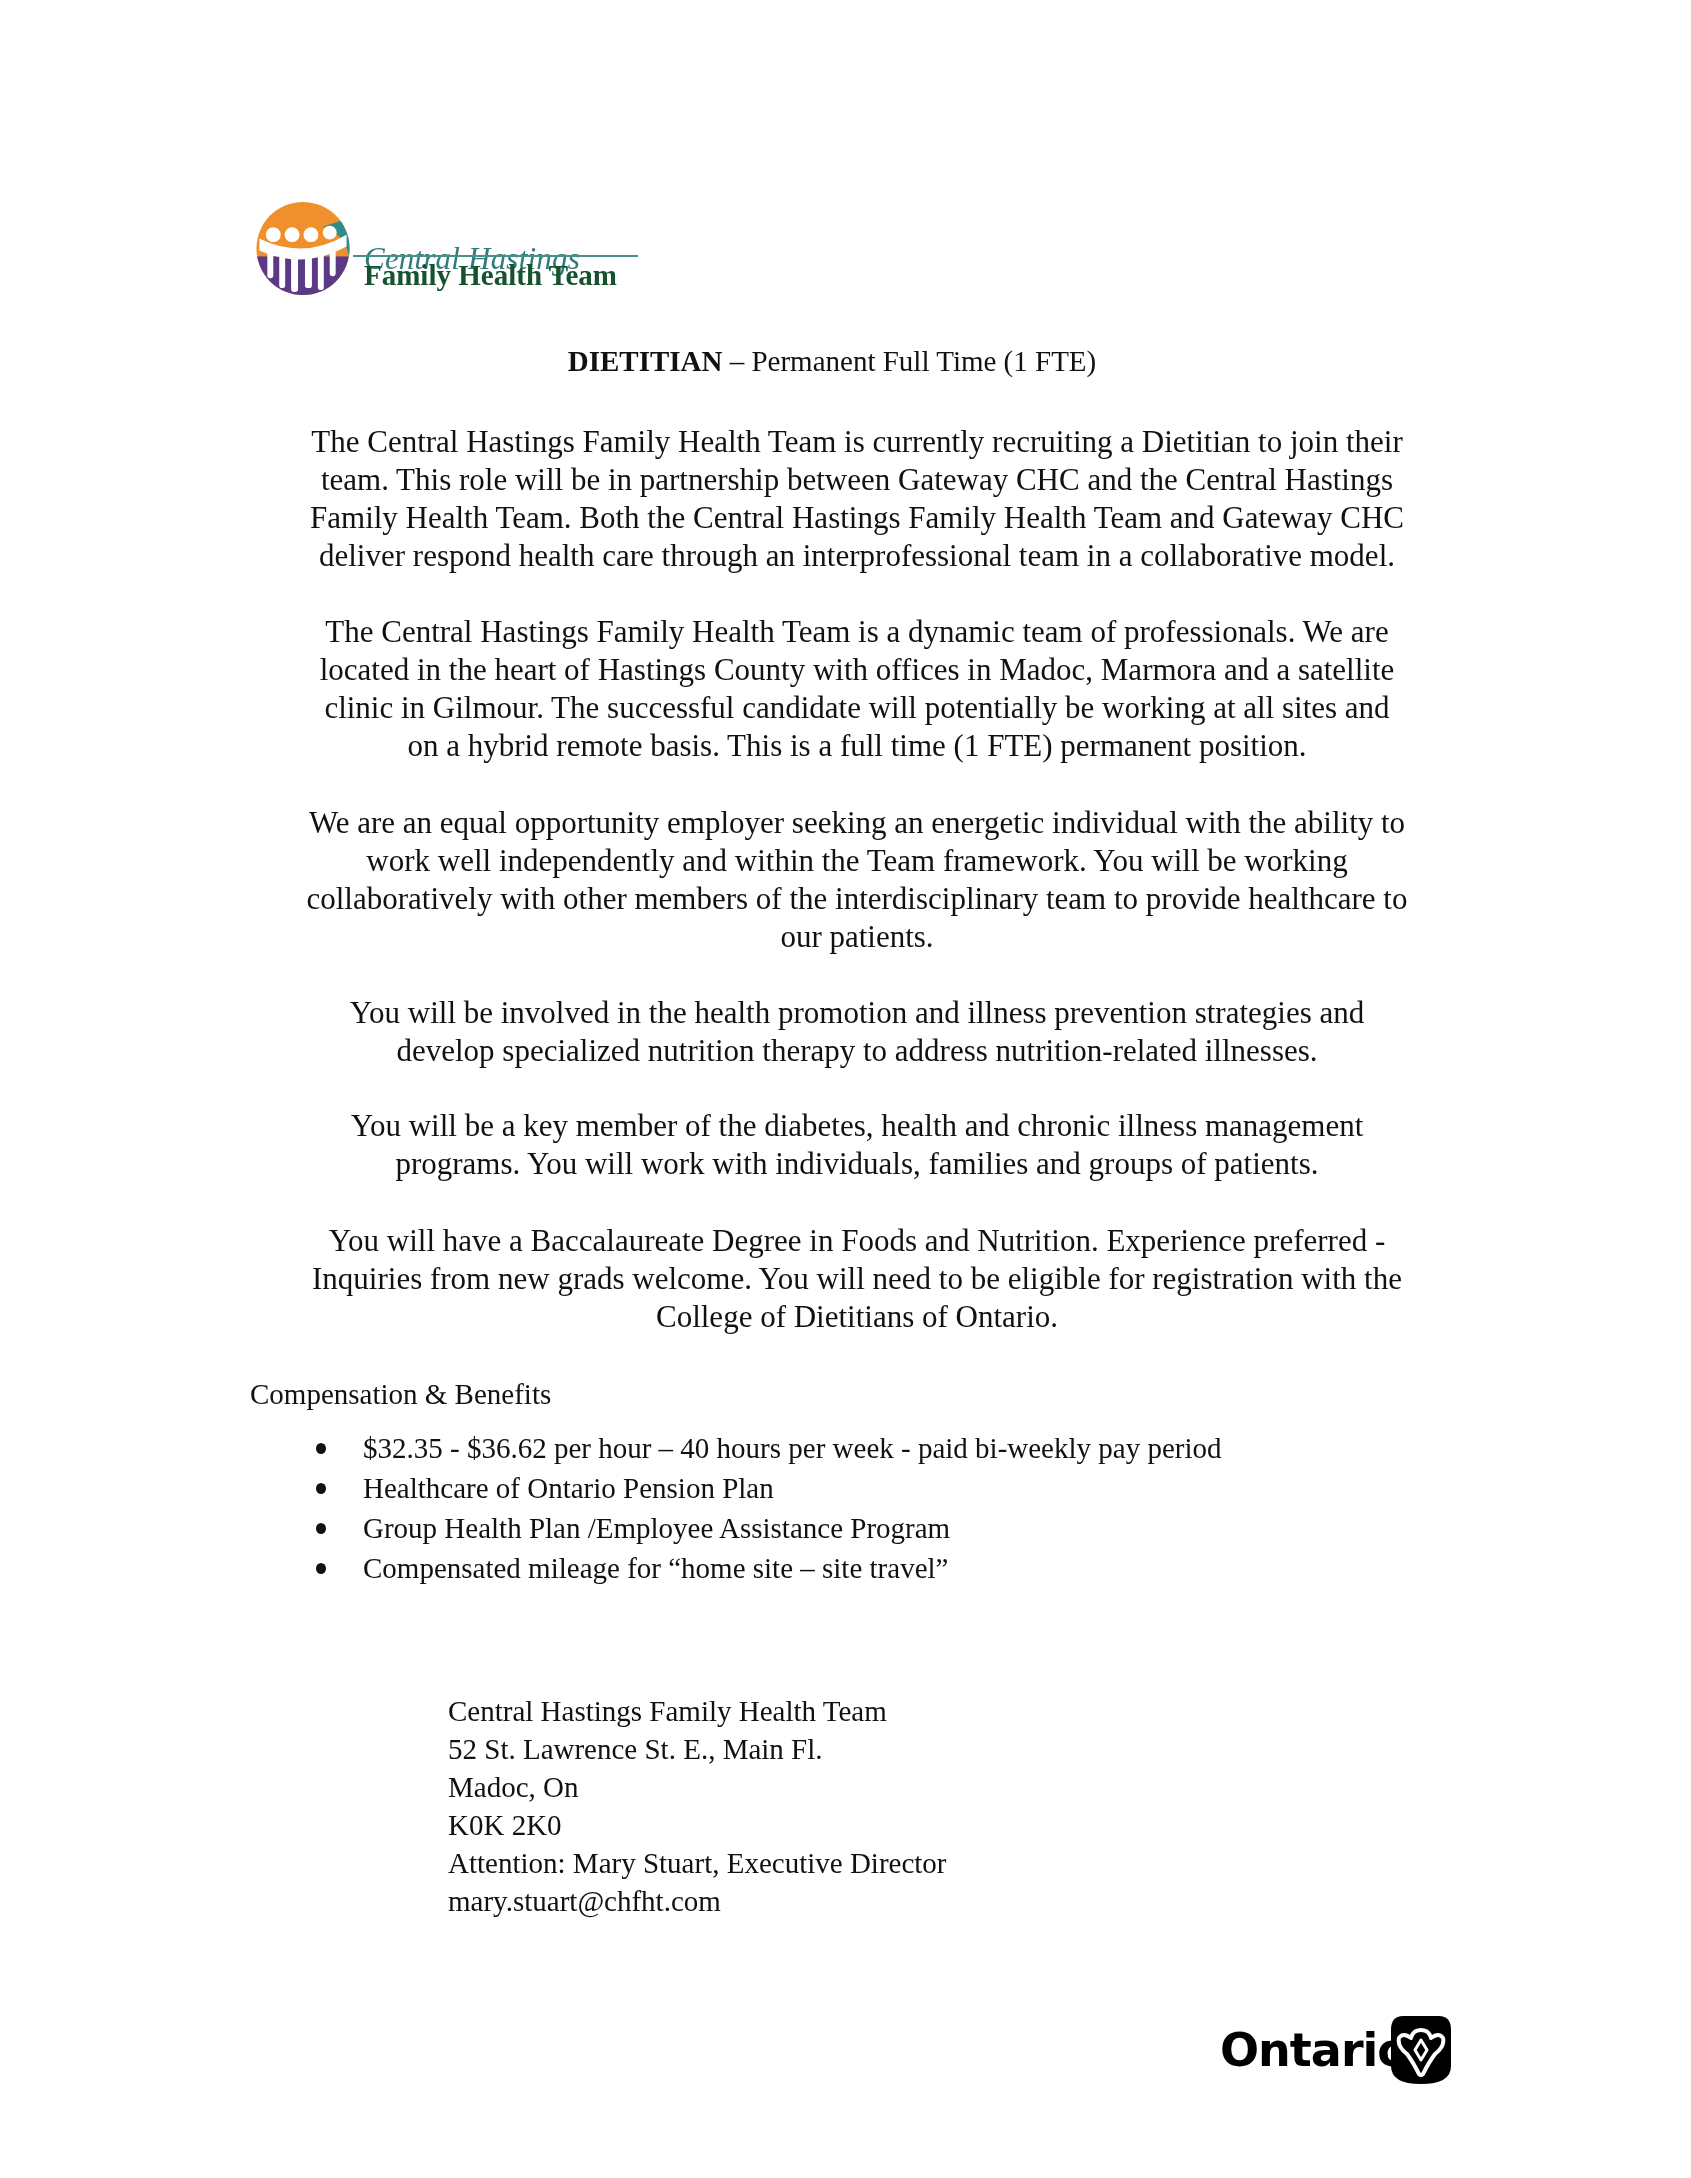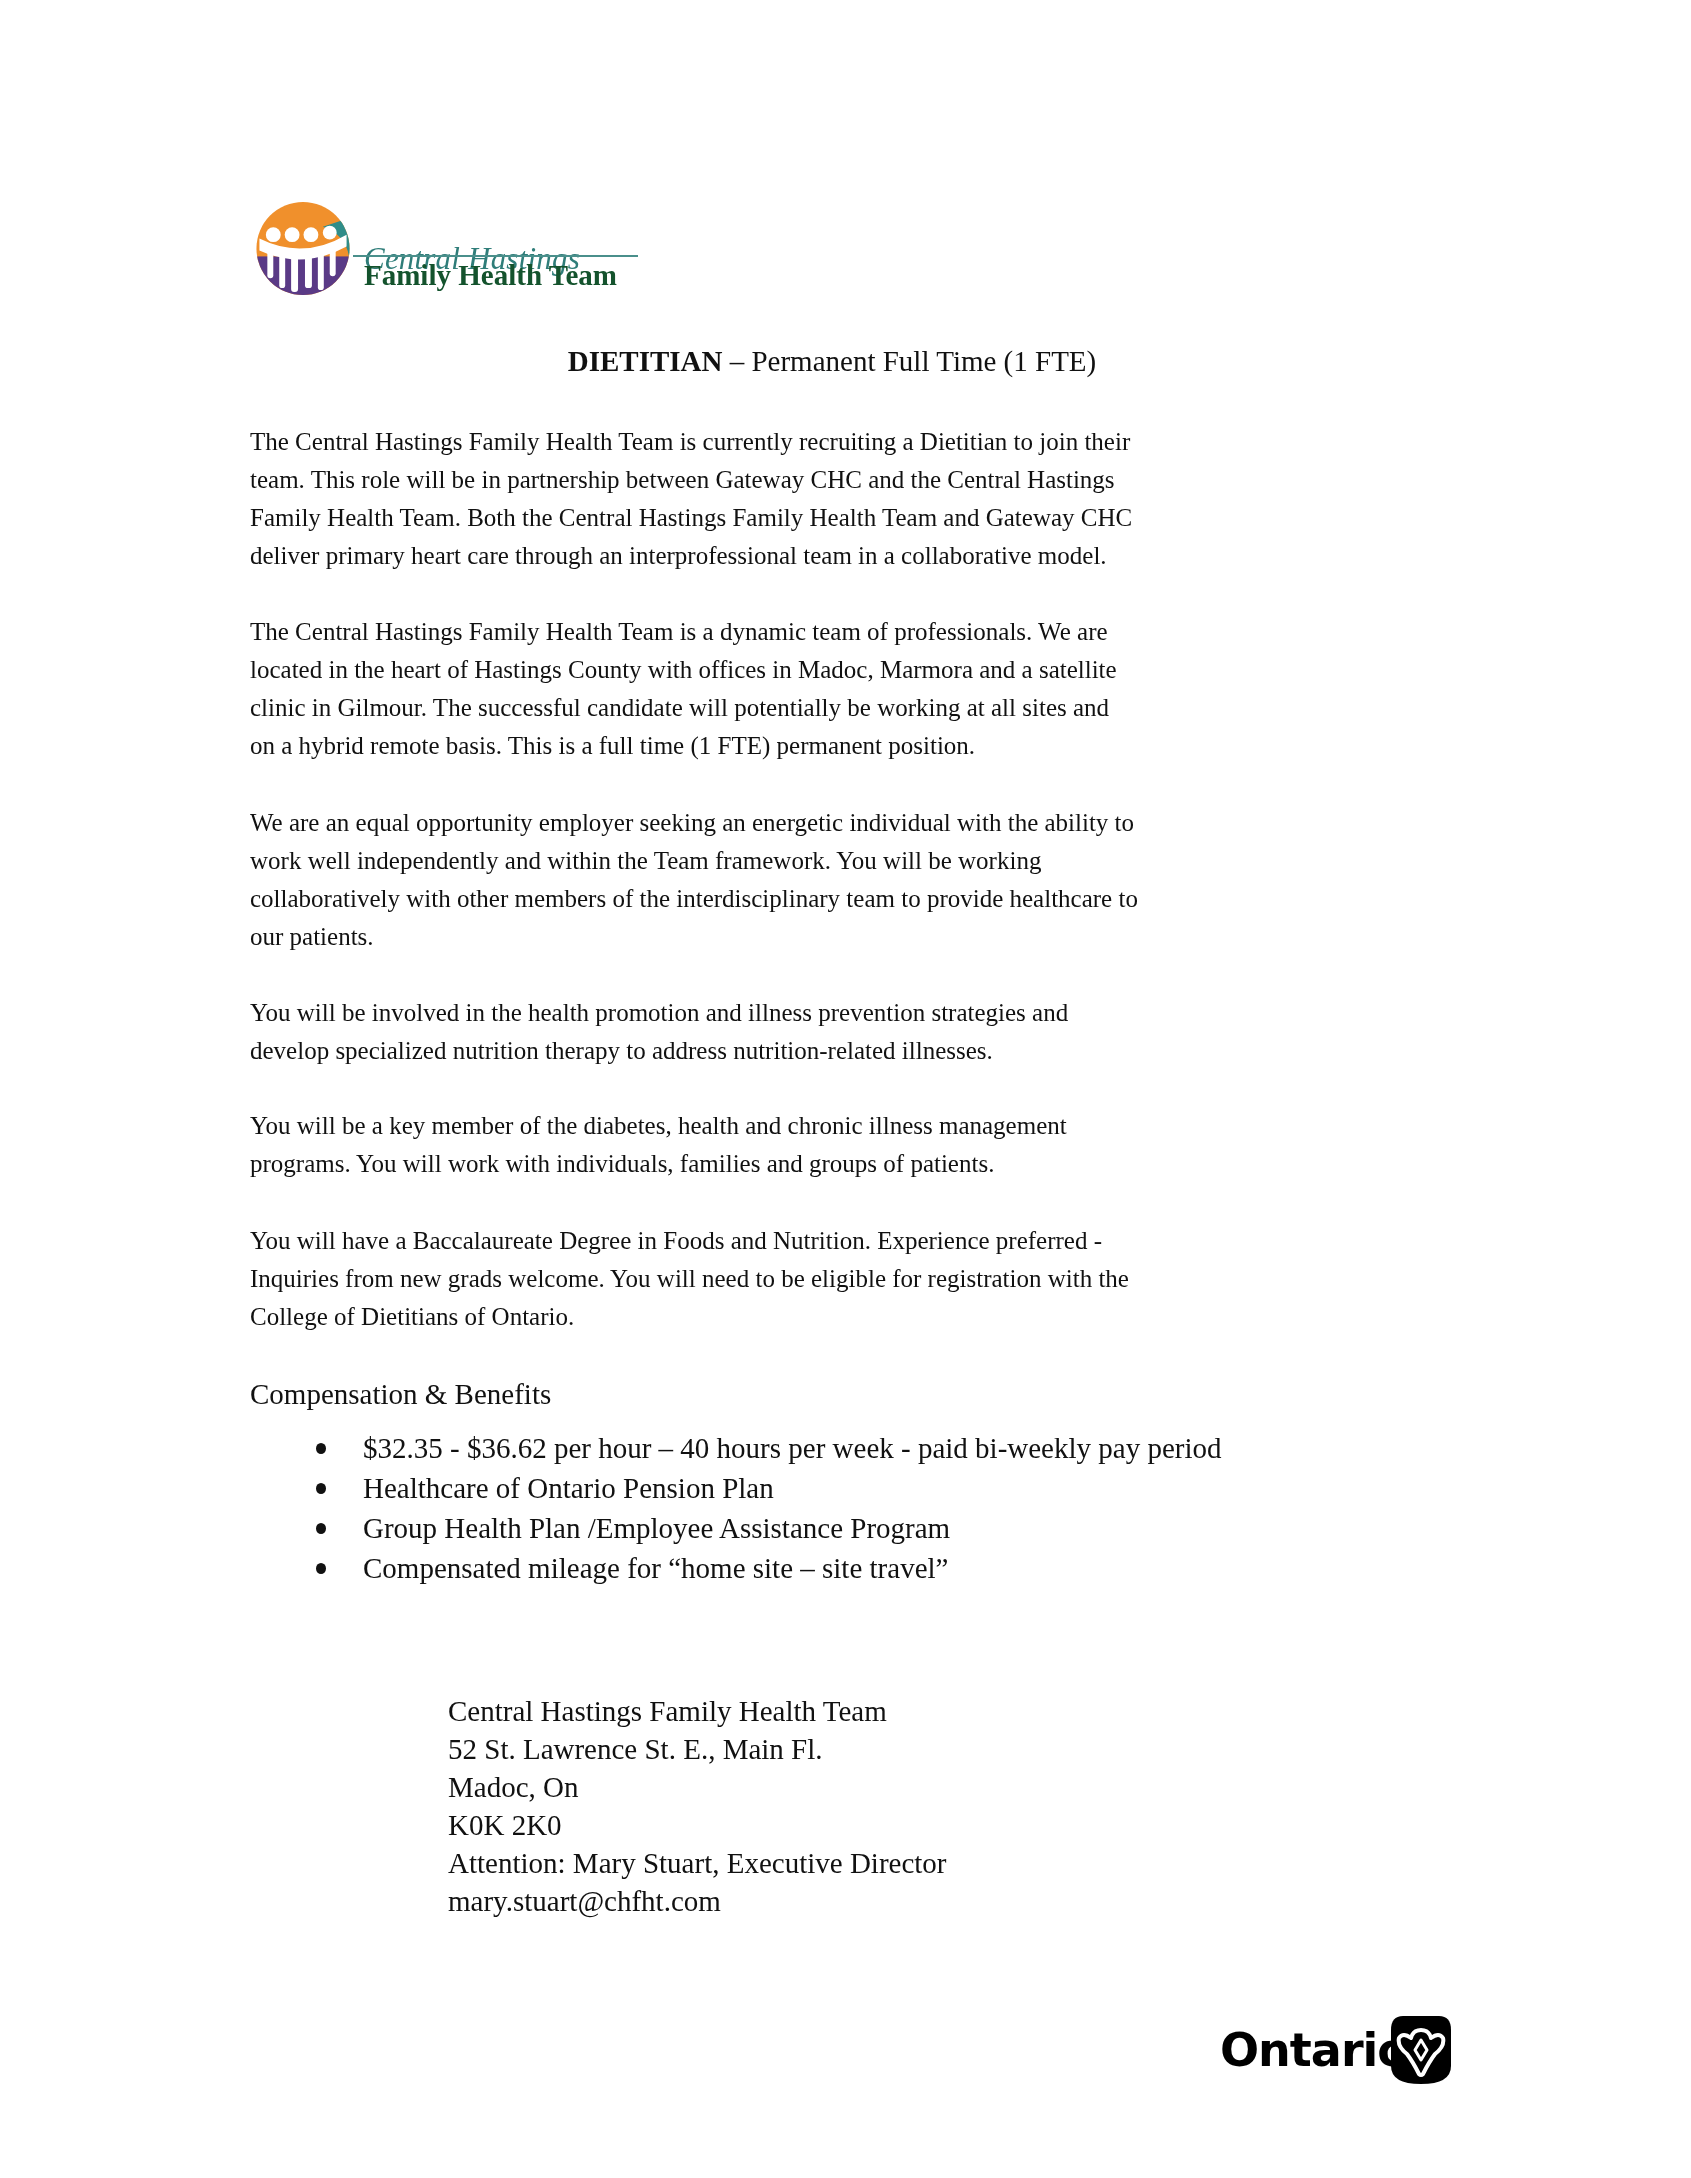--- a/index.html
+++ b/index.html
@@ -74,22 +74,23 @@
       font-size: 29px;
       white-space: nowrap;
     }
     .title .bold { font-weight: bold; }
 
     
     .body-text {
       position: absolute;
       left: 250px;
       width: 1214px;
-      font-size: 25px;
-      line-height: 38px;
+      font-size: 31px;
+      line-height: 38px;
+      text-align: center;
     }
     .line { display: block; white-space: nowrap; }
 
     .benefits-heading {
       position: absolute;
       left: 250px;
       top: 1375px;
       font-size: 29px;
       line-height: 38px;
       white-space: nowrap;
@@ -191,21 +192,21 @@
   </div>
 
   <div class="title">
     <span class="bold">DIETITIAN</span><span> – Permanent Full Time (1 FTE)</span>
   </div>
 
   <div class="body-text" style="top:423px;">
     <span class="line">The Central Hastings Family Health Team is currently recruiting a Dietitian to join their</span>
     <span class="line">team.  This role will be in partnership between Gateway CHC and the Central Hastings</span>
     <span class="line">Family Health Team.  Both the Central Hastings Family Health Team and Gateway CHC</span>
-    <span class="line">deliver primary heart care through an interprofessional team in a collaborative model.</span>
+    <span class="line">deliver respond health care through an interprofessional team in a collaborative model.</span>
   </div>
 
   <div class="body-text" style="top:613px;">
     <span class="line">The Central Hastings Family Health Team is a dynamic team of professionals.   We are</span>
     <span class="line">located in the heart of Hastings County with offices in Madoc, Marmora and a satellite</span>
     <span class="line">clinic in Gilmour.   The successful candidate will potentially be working at all sites and</span>
     <span class="line">on a hybrid remote basis.  This is a full time (1 FTE) permanent position.</span>
   </div>
 
   <div class="body-text" style="top:804px;">

